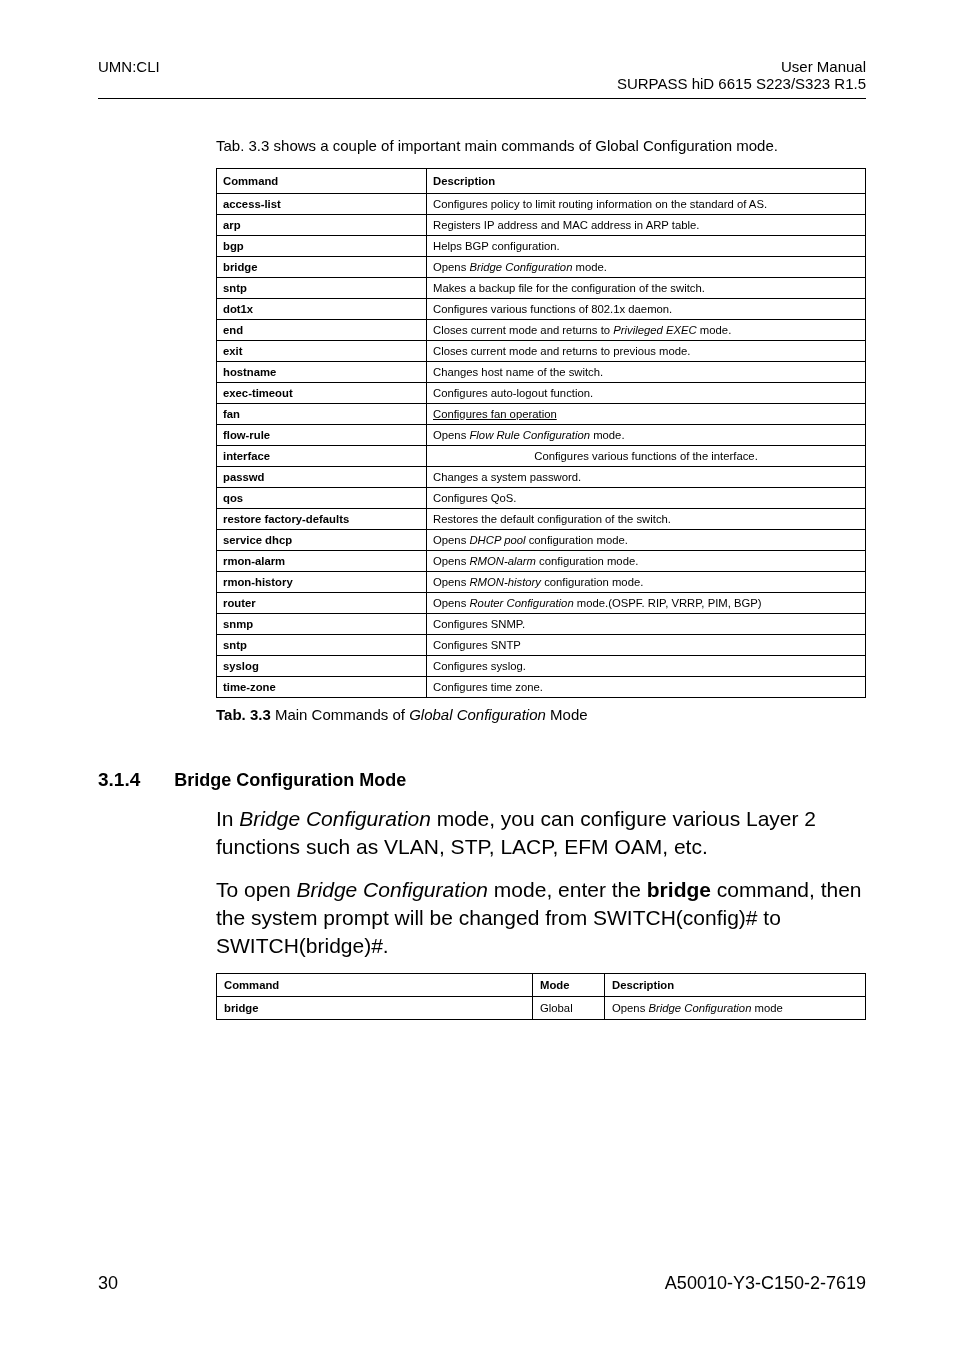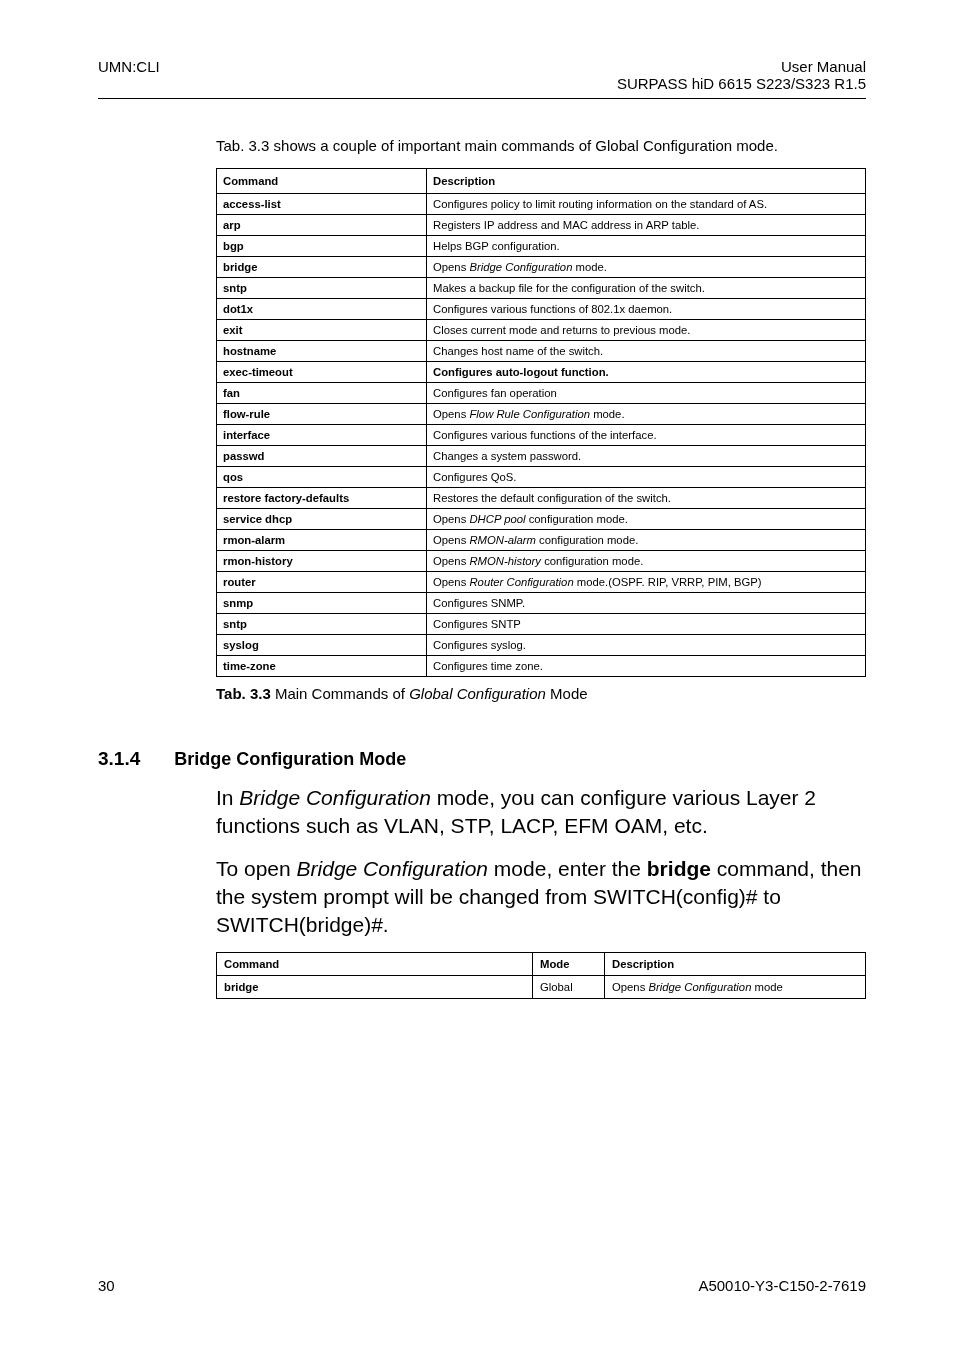--- a/index.html
+++ b/index.html
@@ -19,21 +19,21 @@
   .sec-num { font-size: 19px; font-weight: bold; margin-top: 46px; }
   .sec-row { display: flex; gap: 34px; align-items: baseline; }
   .sec-title { font-size: 18px; font-weight: bold; }
   .body-para { margin-left: 118px; font-size: 21px; margin-top: 14px; line-height: 1.35; }
   table.cmd { border-collapse: collapse; margin-top: 12px; margin-left: 118px; width: 650px; }
   table.cmd td { border: 1px solid #000; font-size: 11.3px; padding: 5px 7px; }
   table.cmd tr.head td { font-weight: bold; }
   table.cmd td.c1 { width: 316px; font-weight: bold; }
   table.cmd td.c2 { width: 72px; }
   table.cmd td.c3 { }
-  .footer { position: absolute; bottom: 56px; left: 98px; right: 88px; display: flex; justify-content: space-between; font-size: 15px; }
+  .footer { position: absolute; bottom: 56px; left: 98px; right: 88px; display: flex; justify-content: space-between; font-size: 18px; }
   .em { font-style: italic; }
 </style>
 </head>
 <body>
 
 <div class="page">
   <div class="hdr-row">
     <div class="hdr-left">UMN:CLI</div>
     <div class="hdr-right">
       <div>User Manual</div>
@@ -70,42 +70,46 @@
         </tr>
         <tr>
           <td>sntp</td>
           <td style="font-weight: normal;"><span>Makes a backup file for the configuration of the switch.</span><span class="em"></span><span></span></td>
         </tr>
         <tr>
           <td>dot1x</td>
           <td style="font-weight: normal;"><span>Configures various functions of 802.1x daemon.</span><span class="em"></span><span></span></td>
         </tr>
         <tr>
+          <td>end</td>
+          <td style="font-weight: normal;"><span>Closes current mode and returns to </span><span class="em">Privileged EXEC</span><span> mode.</span></td>
+        </tr>
+        <tr>
           <td>exit</td>
           <td style="font-weight: normal;"><span>Closes current mode and returns to previous mode.</span><span class="em"></span><span></span></td>
         </tr>
         <tr>
           <td>hostname</td>
           <td style="font-weight: normal;"><span>Changes host name of the switch.</span><span class="em"></span><span></span></td>
         </tr>
         <tr>
           <td>exec-timeout</td>
-          <td style="font-weight: bold;"><span>Configures auto-logout function.</span><span class="em"></span><span></span></td>
+          <td style="font-weight: normal;"><span>Configures auto-logout function.</span><span class="em"></span><span></span></td>
         </tr>
         <tr>
           <td>fan</td>
-          <td style="font-weight: normal;"><span>Configures fan operation</span><span class="em"></span><span></span></td>
+          <td style="font-weight: normal; text-decoration: underline;"><span>Configures fan operation</span><span class="em"></span><span></span></td>
         </tr>
         <tr>
           <td>flow-rule</td>
           <td style="font-weight: normal;"><span>Opens </span><span class="em">Flow Rule Configuration</span><span> mode.</span></td>
         </tr>
         <tr>
           <td>interface</td>
-          <td style="font-weight: normal;"><span>Configures various functions of the interface.</span><span class="em"></span><span></span></td>
+          <td style="font-weight: normal; text-align: center;"><span>Configures various functions of the interface.</span><span class="em"></span><span></span></td>
         </tr>
         <tr>
           <td>passwd</td>
           <td style="font-weight: normal;"><span>Changes a system password.</span><span class="em"></span><span></span></td>
         </tr>
         <tr>
           <td>qos</td>
           <td style="font-weight: normal;"><span>Configures QoS.</span><span class="em"></span><span></span></td>
         </tr>
         <tr>

